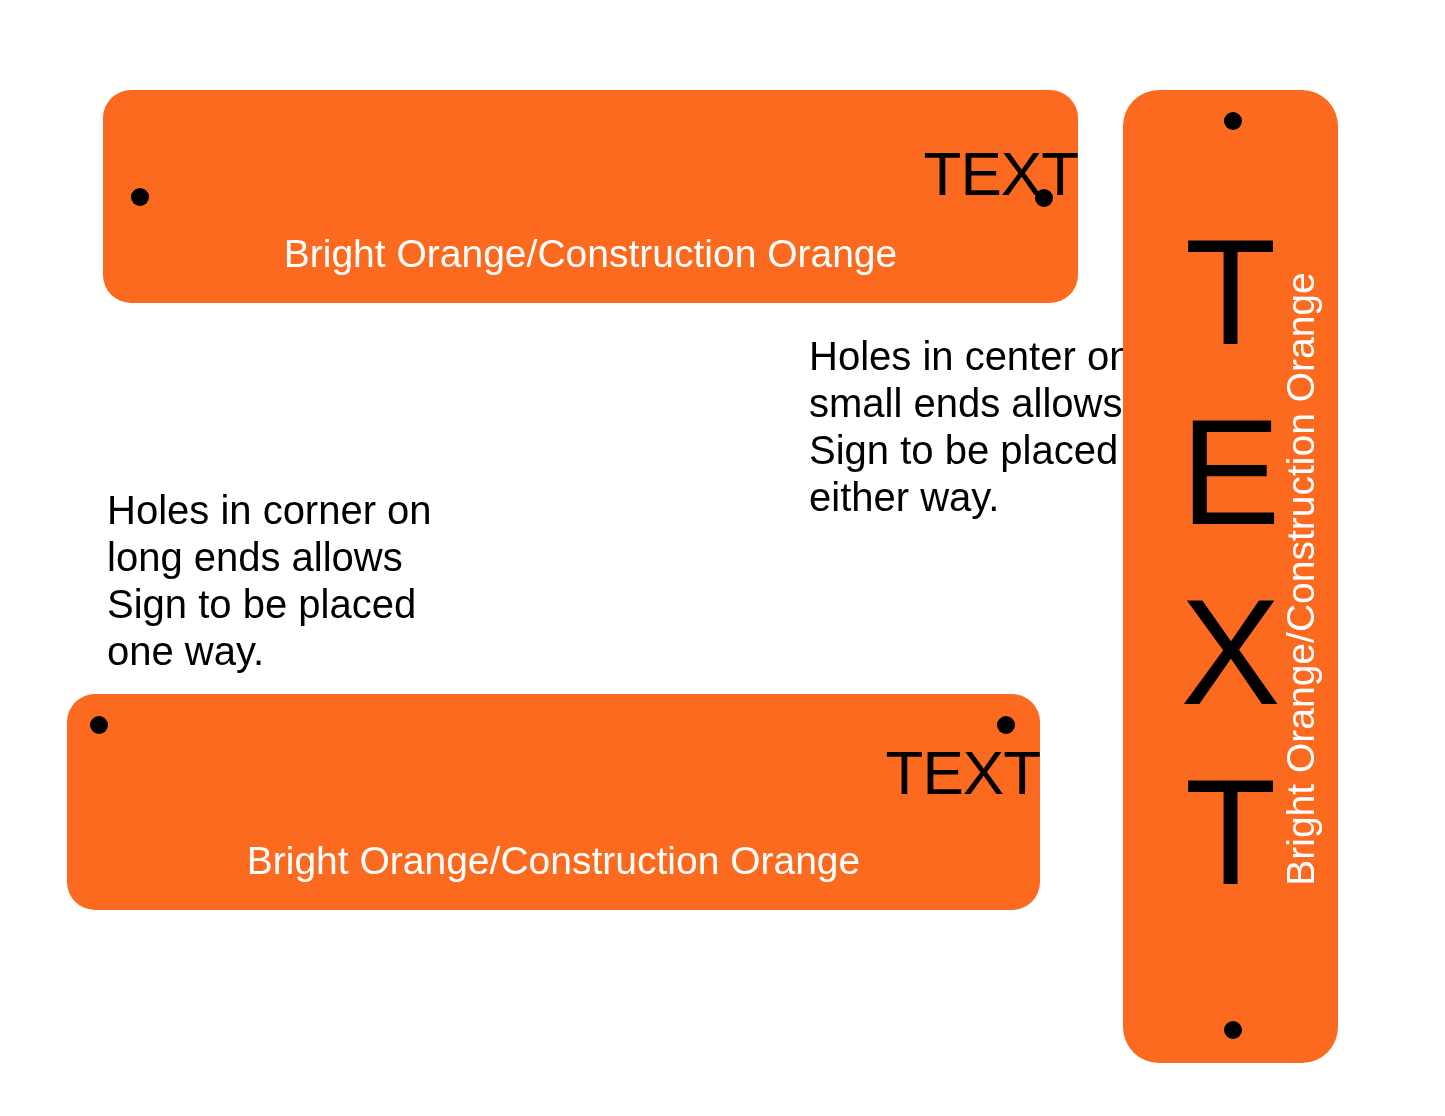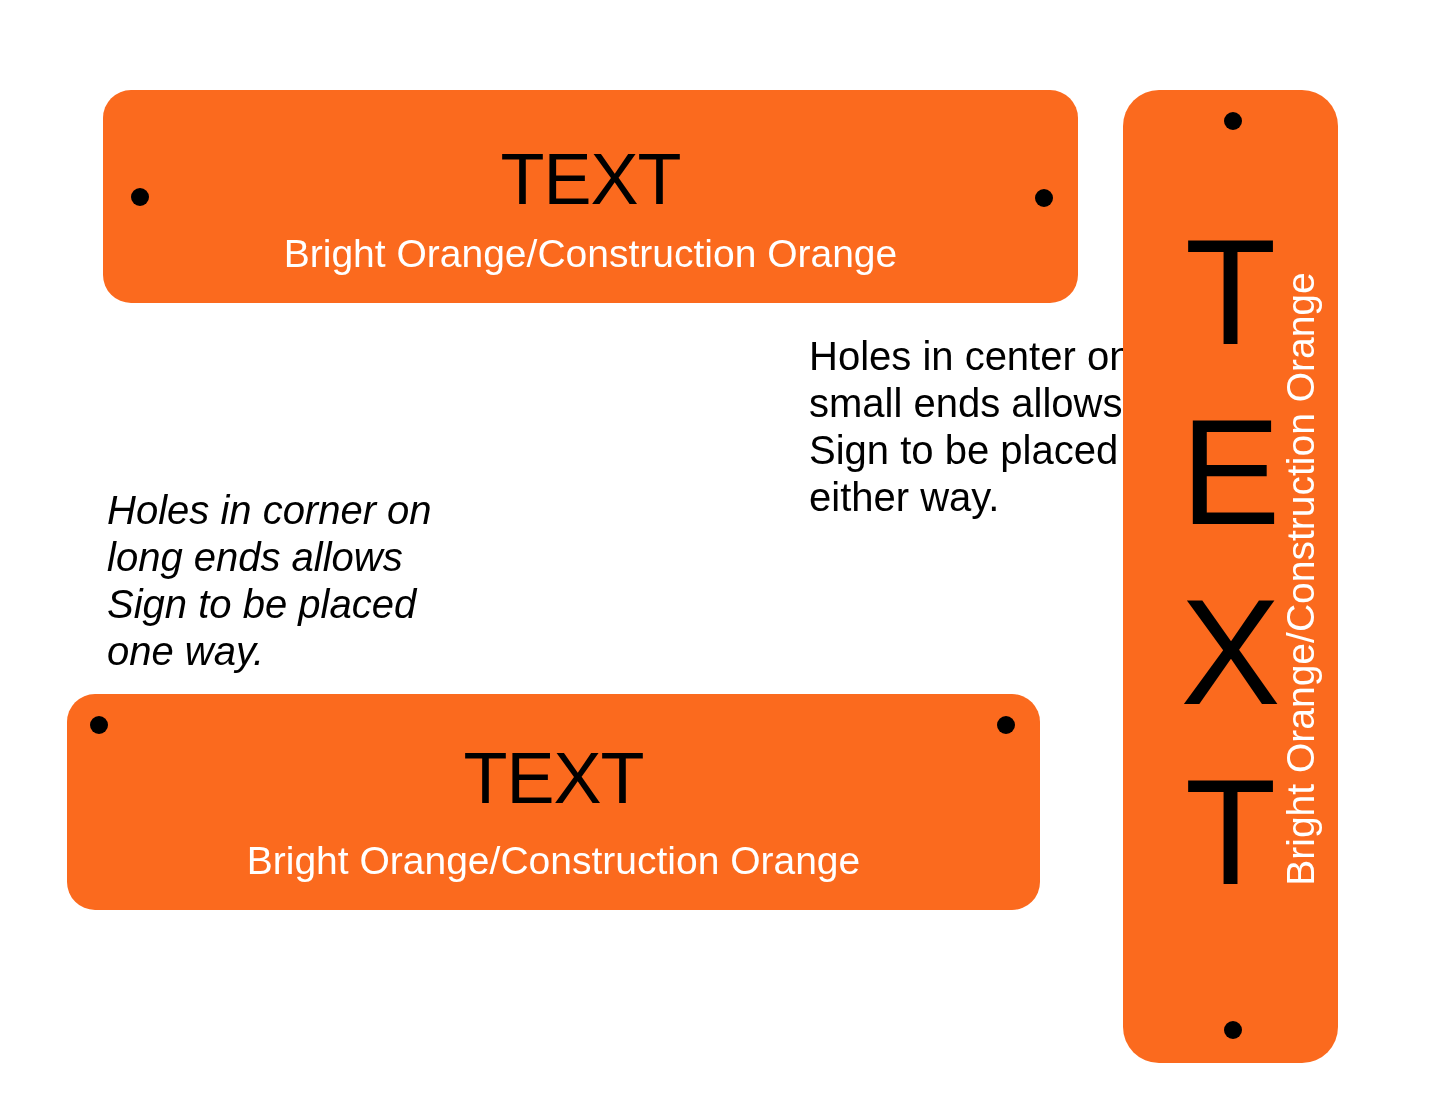--- a/index.html
+++ b/index.html
@@ -20,23 +20,23 @@
     border-radius:30px;
   }
   .hole {
     position:absolute;
     width:18px; height:18px;
     border-radius:50%;
     background:#000000;
   }
   .sign-text {
     position:absolute; left:0; width:100%;
-    text-align:center;
+    text-align:right;
     color:#000000;
-    font-size:72px;
+    font-size:62px;
     line-height:1;
     letter-spacing:-1px;
     white-space:nowrap;
   }
   .sign-sub {
     position:absolute; left:0; width:100%;
     text-align:center;
     color:#ffffff;
     font-size:39px;
     line-height:1;
@@ -81,21 +81,21 @@
     left:177px; top:489px;
     transform:translate(-50%,-50%) rotate(-90deg);
     color:#ffffff;
     font-size:39px;
     line-height:1;
     white-space:nowrap;
   }
 
   
   .note-center-holes { left:762px; top:333px;margin-left:47px; }
-  .note-corner-holes { left:107px; top:487px;font-style:italic; }
+  .note-corner-holes { left:107px; top:487px; }
 </style>
 </head>
 <body>
 
 <div class="stage">
 
   <div class="sign sign-top" style="background: rgb(251, 106, 30);">
     <div class="hole hole-left" style="background: rgb(0, 0, 0);"></div>
     <div class="hole hole-right" style="background: rgb(0, 0, 0);"></div>
     <div class="sign-text" style="color: rgb(0, 0, 0);">TEXT</div>

